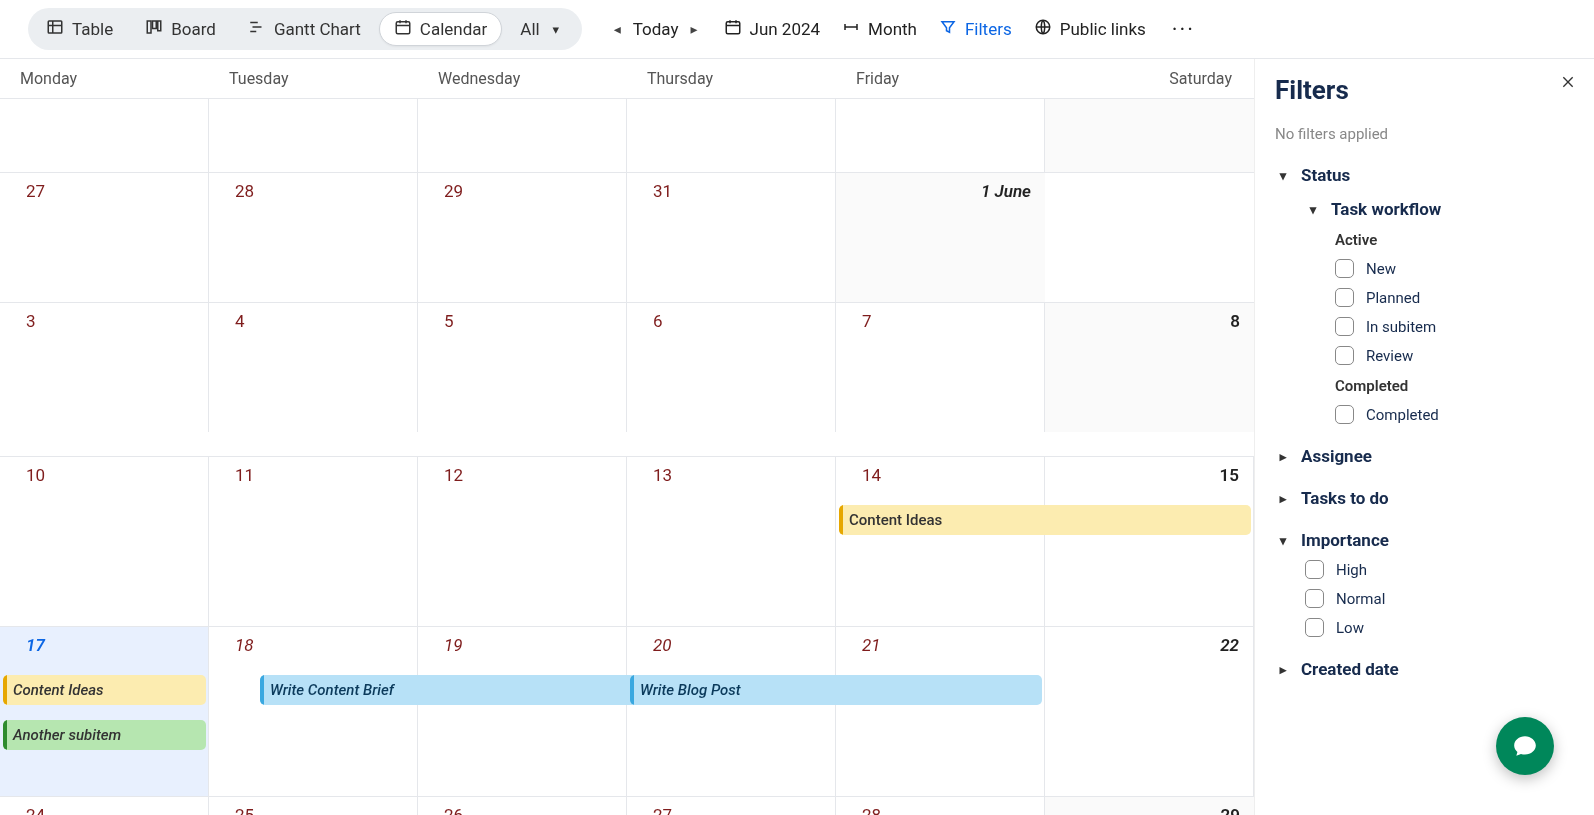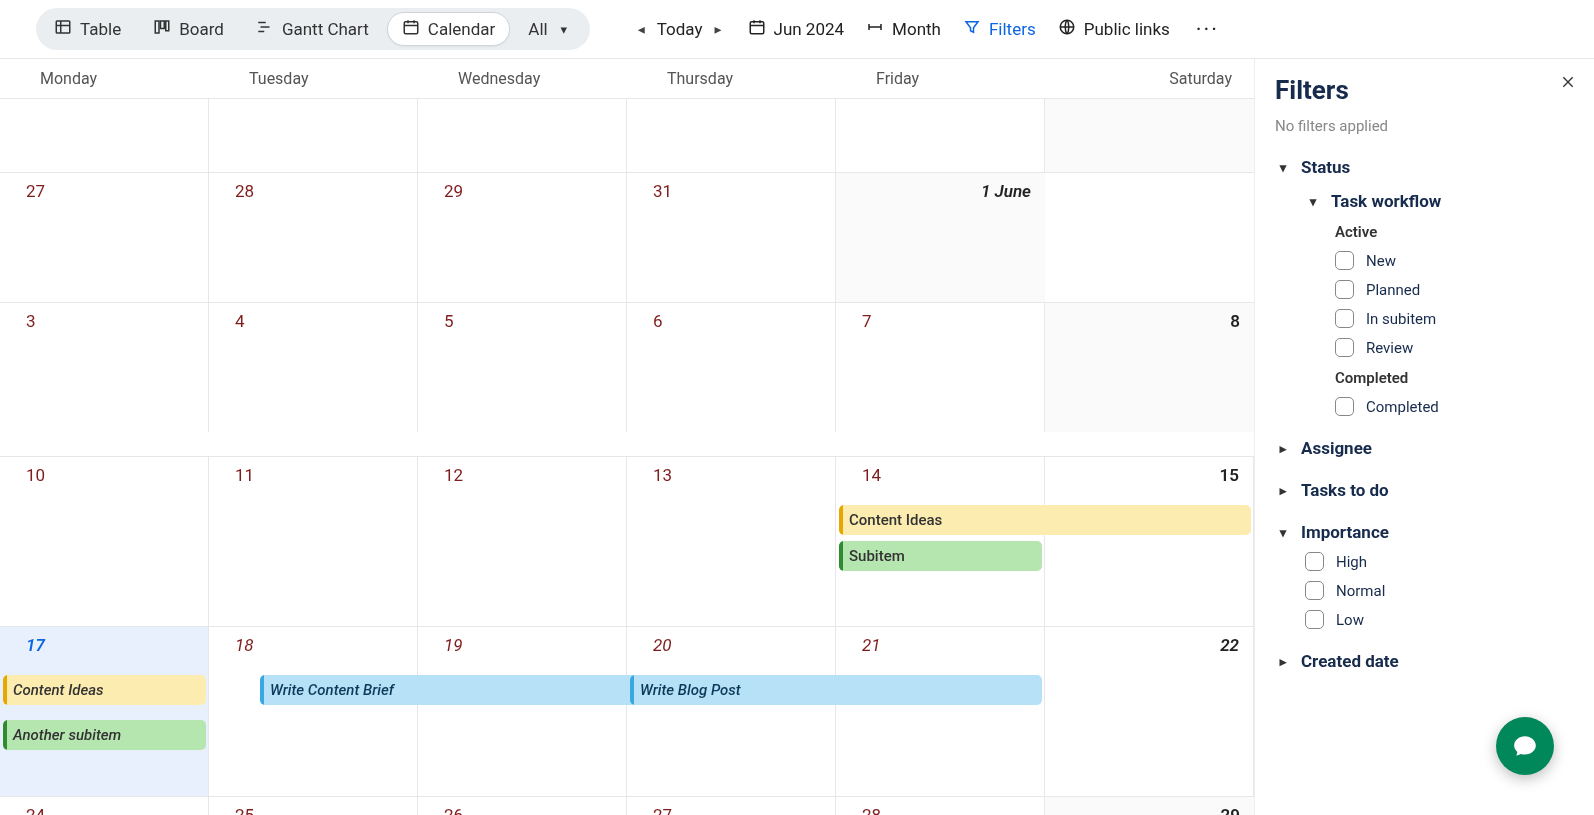--- a/index.html
+++ b/index.html
@@ -1,28 +1,28 @@
 <!DOCTYPE html>
 <html><head>
 <meta charset="utf-8">
 <style>
   * { box-sizing: border-box; margin: 0; padding: 0; }
   body { font-family: -apple-system, BlinkMacSystemFont, "Segoe UI", Roboto, Helvetica, Arial, sans-serif; font-size: 15px; color: #172b4d; background:#fff; }
-  .toolbar { display:flex; align-items:center; gap:16px; padding:8px 36px; border-bottom:1px solid #e5e7eb; }
+  .toolbar { display:flex; align-items:center; padding:8px 28px; border-bottom:1px solid #e5e7eb; }
   .segmented { display:flex; align-items:center; background:#ebeef1; border-radius:22px; padding:4px; gap:4px; }
   .seg-item { display:flex; align-items:center; gap:8px; padding:5px 14px; border-radius:18px; cursor:pointer; font-size:17px; color:#333; }
   .seg-item.active { background:#fff; border:1px solid #d0d4d9; box-shadow:0 1px 2px rgba(0,0,0,0.05); }
   .tb-actions { display:flex; align-items:center; gap:22px; margin-left:28px; }
   .tb-btn { display:flex; align-items:center; gap:8px; cursor:pointer; font-size:17px; color:#222; }
   .tb-btn.accent { color:#0c66e4; }
   .tb-dots { font-size:22px; letter-spacing:2px; cursor:pointer; padding:0 4px; color:#222;}
   .container { display:flex; height:calc(100vh - 52px); }
   .calendar { flex:1; display:flex; flex-direction:column; overflow:hidden; }
   .dow-row { display:grid; grid-template-columns: repeat(6, 1fr); padding:10px 0 10px 0; }
-  .dow { font-size:16px; color:#555; padding-left:40px; }
+  .dow { font-size:16px; color:#555; padding-left:20px; }
   .dow:last-child { text-align:right; padding-right:22px; padding-left:0;}
   .weeks { flex:1; display:flex; flex-direction:column; }
   .week { display:grid; grid-template-columns: repeat(6, 1fr); border-top:1px solid #e5e7eb; position:relative; }
   .week:nth-child(1){height:74px;}
   .week:nth-child(2){height:130px;}
   .week:nth-child(3){height:130px;}
   .week:nth-child(4){height:170px;margin-top:24px;}
   .week:nth-child(5){height:170px;font-style:italic;}
   .week:nth-child(6){height:100px;}
   .day { border-right:1px solid #e5e7eb; padding:8px 10px; position:relative; }
@@ -37,21 +37,21 @@
   .event::before { content:""; position:absolute; left:0; top:0; bottom:0; width:4px; border-radius:5px 0 0 5px; }
   .ev-yellow { background:#fcecb0; color:#333;}
   .ev-yellow::before { background:#e6a700;}
   .ev-green { background:#b6e6b0; color:#333;}
   .ev-green::before { background:#2e8b2e;}
   .ev-blue { background:#b7e1f7; color:#0b3a5b;}
   .ev-blue::before { background:#3aa8e0;}
   .sidebar { width:340px; border-left:1px solid #eee; padding:16px 20px 20px 20px; overflow:auto; position:relative;}
   .sb-head { display:flex; justify-content:space-between; align-items:flex-start;}
   .sb-title { font-size:26px; font-weight:700;}
-  .sb-sub { color:#888; font-size:15px; margin-top:12px;}
+  .sb-sub { color:#888; font-size:15px; margin-top:20px;}
   .sb-close { cursor:pointer; font-size:18px; padding:4px; color:#333; position:absolute; top:10px; right:14px;}
   .fg-section { margin-top:22px;}
   .fg-h { display:flex; align-items:center; gap:10px; font-weight:700; font-size:17px; cursor:pointer;}
   .fg-sub { margin-left:30px; margin-top:14px;}
   .fg-subh { display:flex; align-items:center; gap:10px; font-weight:700; font-size:17px; cursor:pointer;}
   .fg-gh { font-weight:600; font-size:15px; color:#333; margin:12px 0 8px 30px;}
   .fg-opt { display:flex; align-items:center; gap:12px; margin:10px 0 10px 30px; cursor:pointer;}
   .chk { width:19px; height:19px; border:1.6px solid #888; border-radius:5px; }
   .chev { display:inline-flex; width:16px; justify-content:center; font-size:13px; color:#333;}
   .fab { position:fixed; right:40px; bottom:40px; width:58px; height:58px; border-radius:50%; background:#00875a; display:flex; align-items:center; justify-content:center; box-shadow:0 4px 14px rgba(0,0,0,0.25); cursor:pointer;}
@@ -217,23 +217,20 @@
           </div>
           <div class="day">
             <div class="daynum">14</div>
           </div>
           <div class="day sat">
             <div class="daynum">15</div>
           </div>
           <div class="event ev-yellow" style="left: calc(66.6667% + 3px); width: calc(33.3333% - 6px); top: 48px;">
             <span>Content Ideas</span>
           </div>
-          <div class="event ev-green" style="left: calc(66.6667% + 3px); width: calc(16.6667% - 6px); top: 84px;">
-            <span>Subitem</span>
-          </div>
         </div>
         <div class="week">
           <div class="day today">
             <div class="daynum">17</div>
           </div>
           <div class="day">
             <div class="daynum">18</div>
           </div>
           <div class="day">
             <div class="daynum">19</div>

